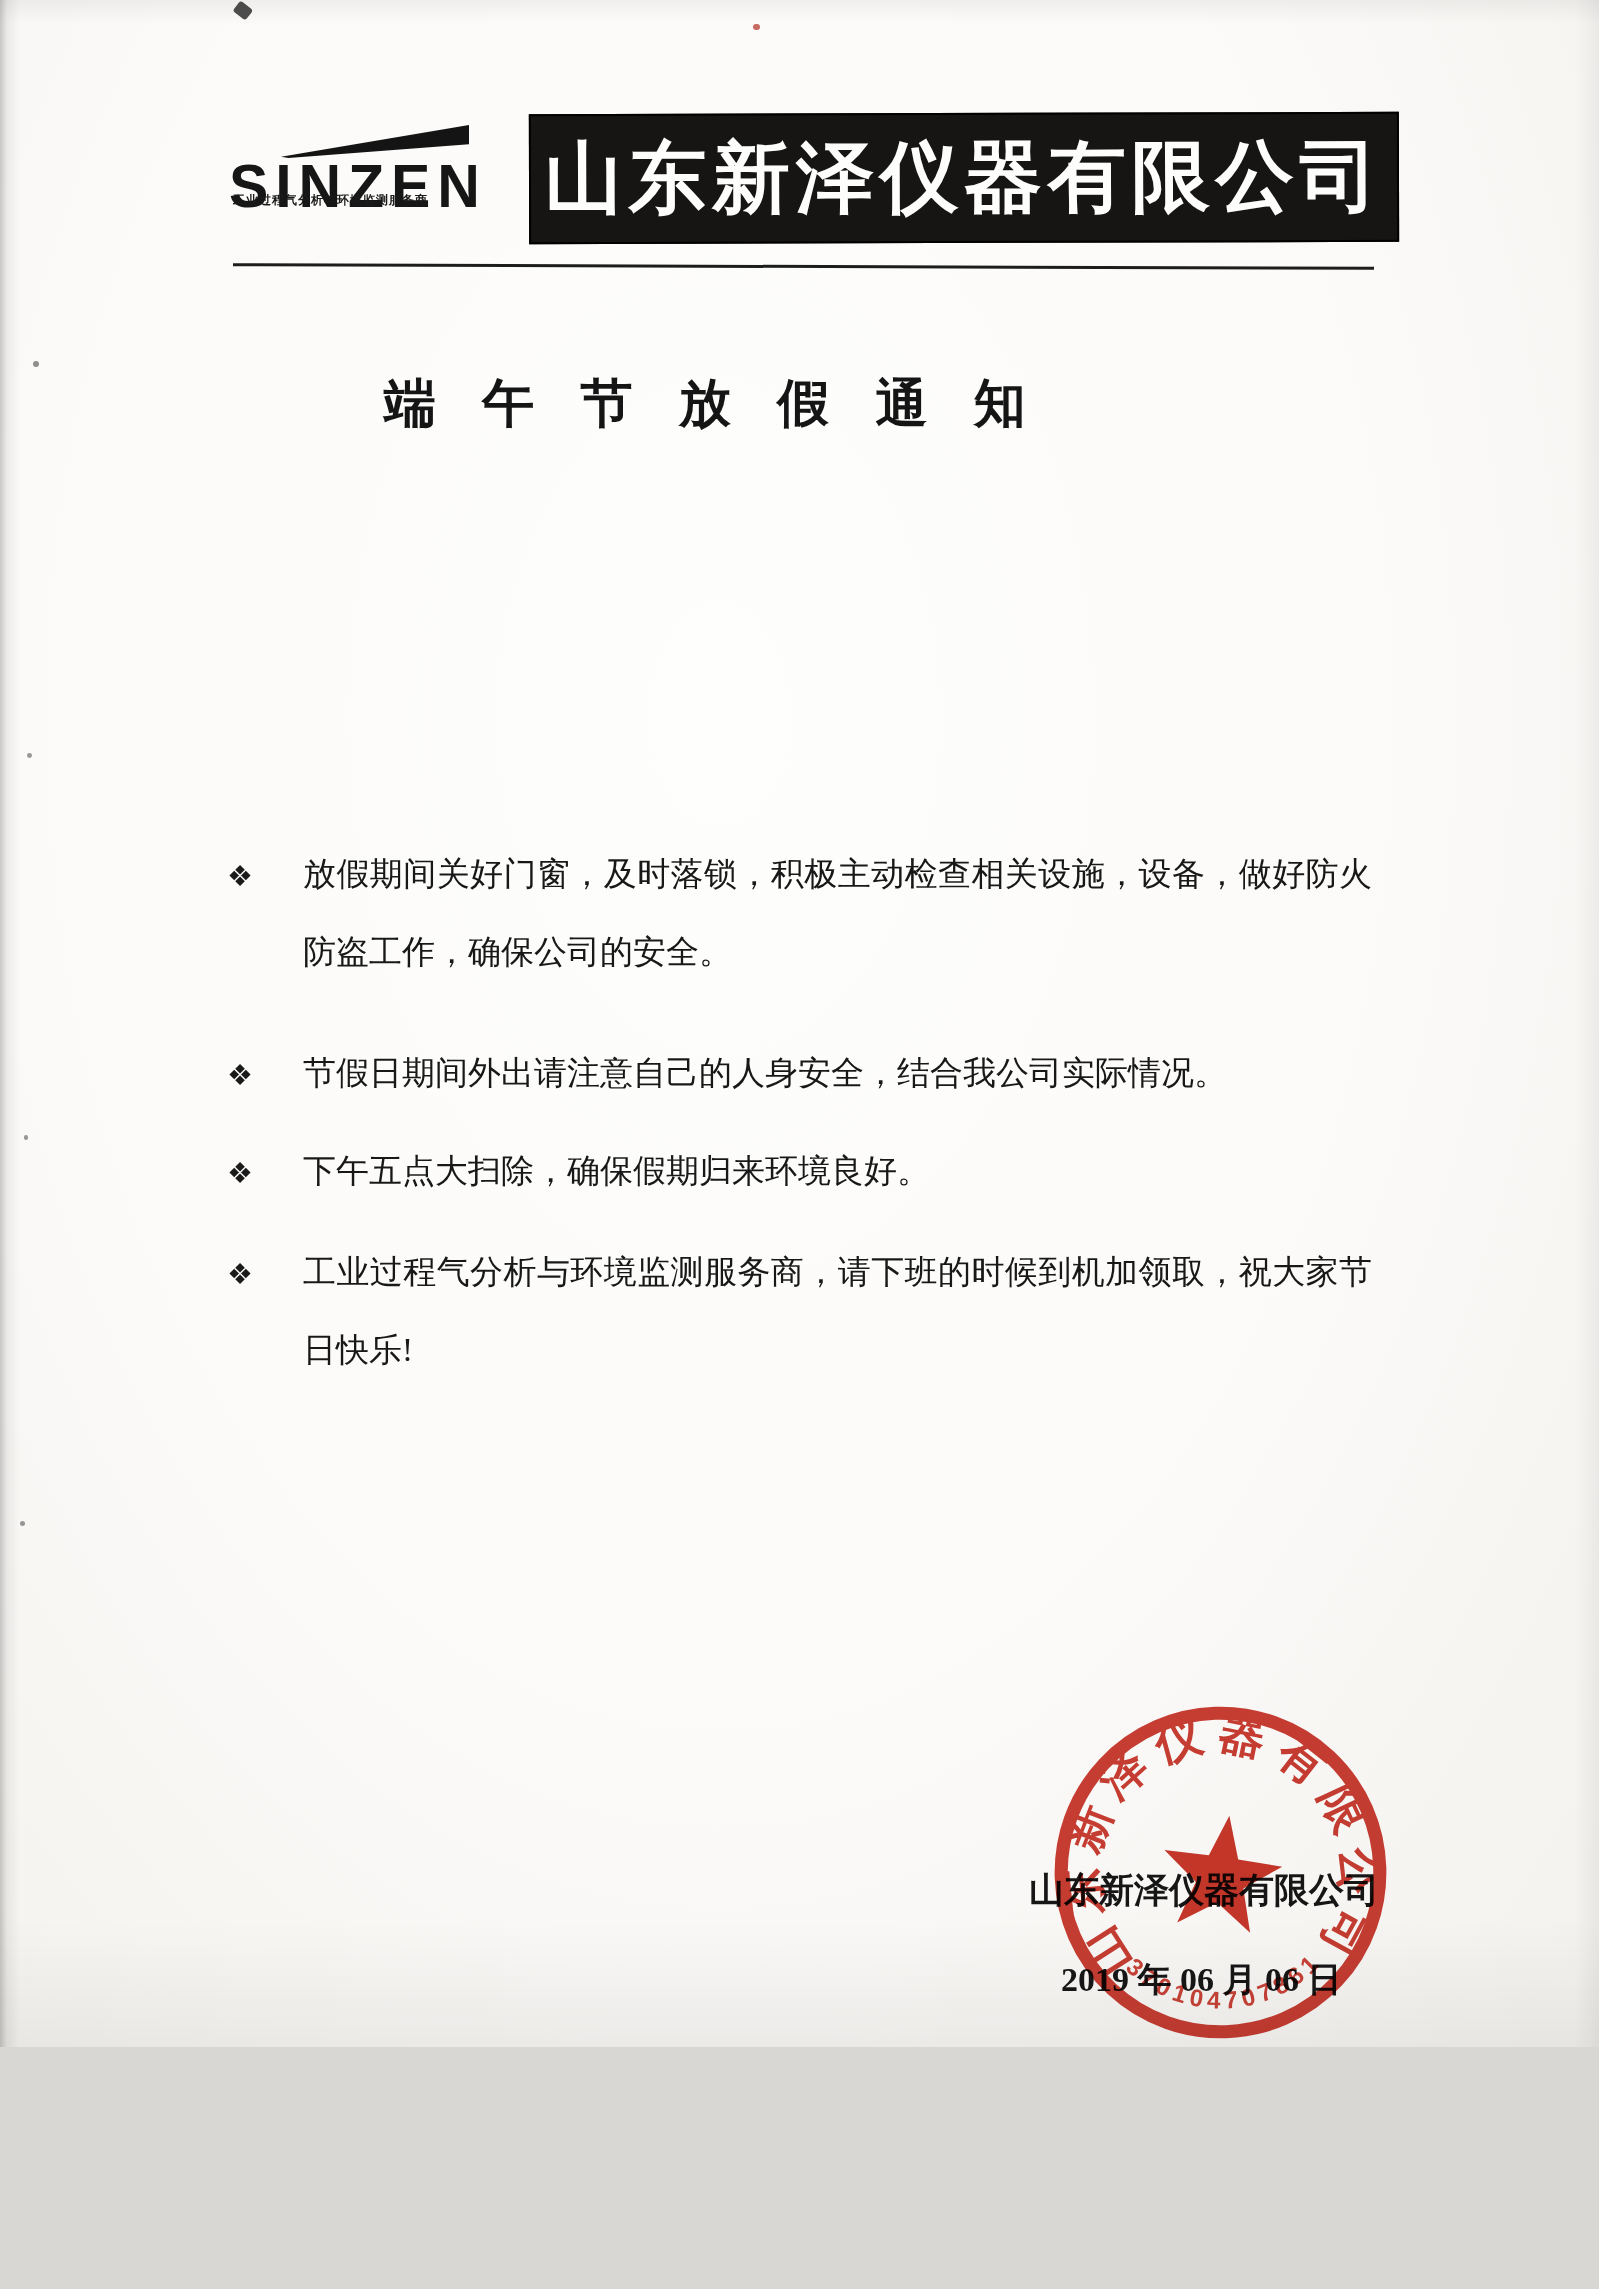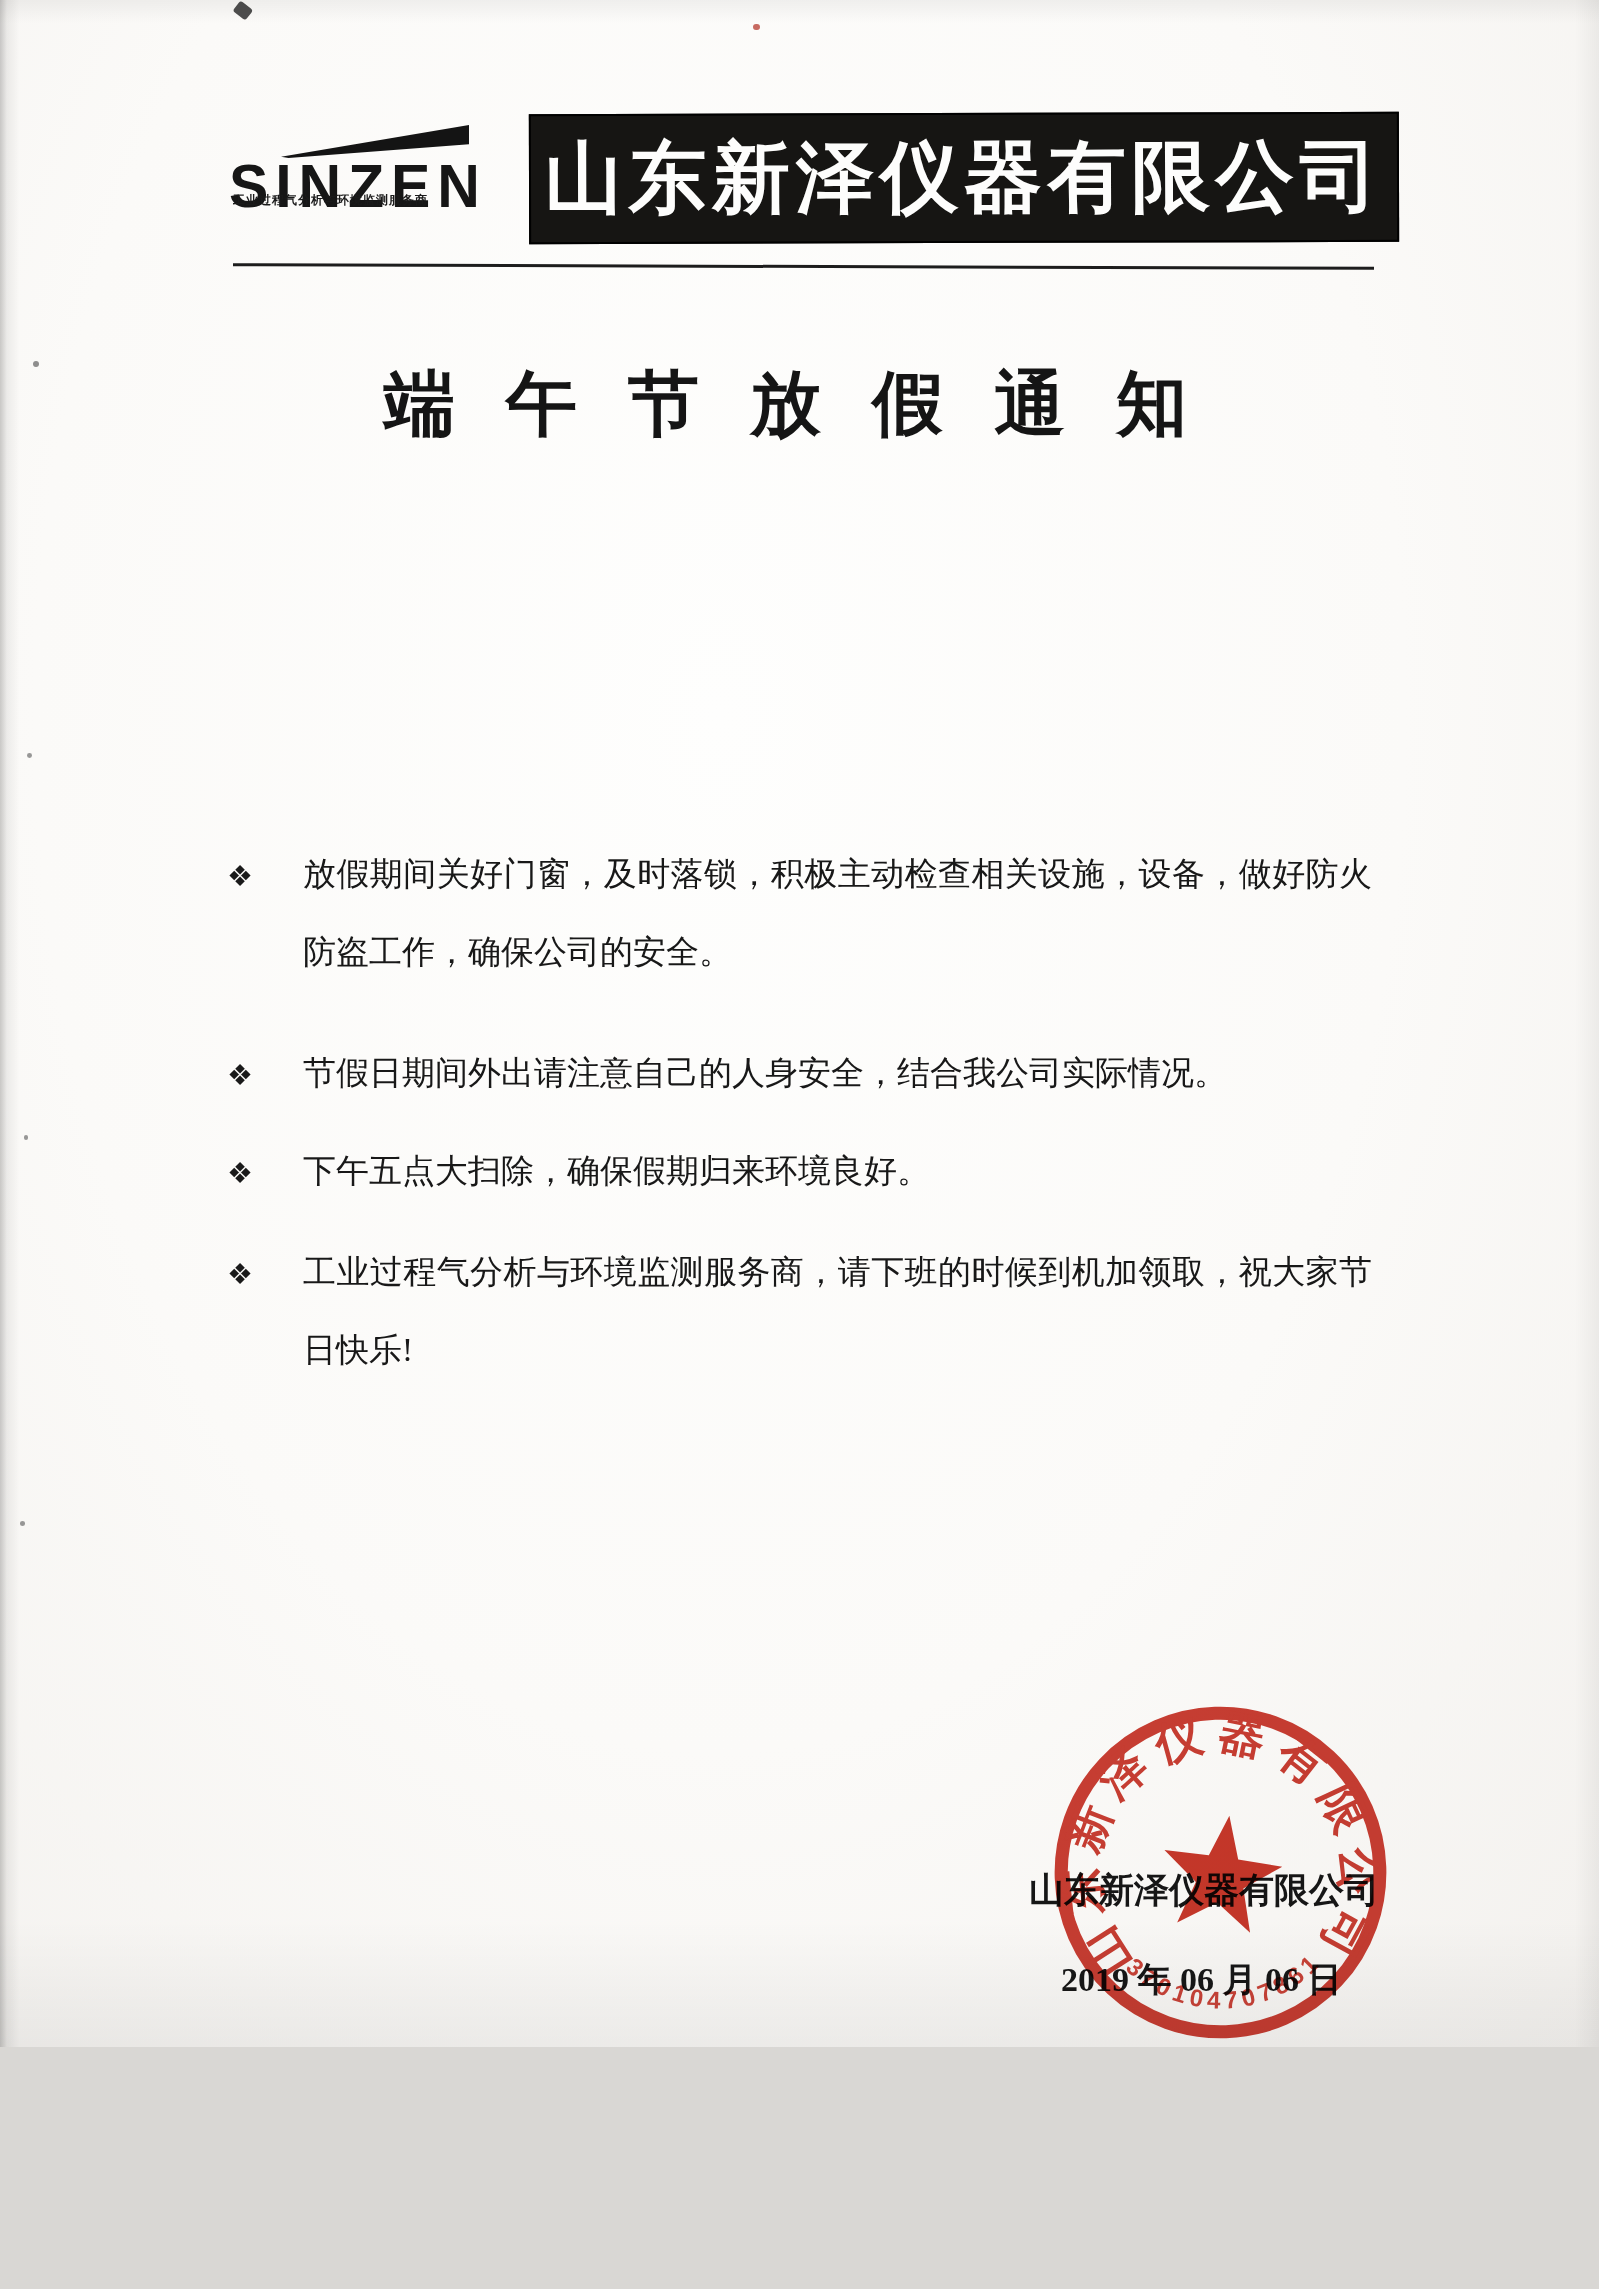--- a/index.html
+++ b/index.html
@@ -47,21 +47,21 @@
     font-family:"Liberation Sans","DejaVu Sans",sans-serif;
     font-weight:700;font-size:78px;letter-spacing:5.9px;white-space:nowrap;
   }
   .header-rule{
     position:absolute;left:233px;top:265px;width:1141px;height:2.9px;
     background:#1d1d1d;transform:rotate(0.18deg);
   }
   
   .doc-title{
     position:absolute;left:384px;top:365px;margin:0;
-    font-size:71px;line-height:78px;font-weight:700;color:#151515;
+    font-size:52px;line-height:78px;font-weight:700;color:#151515;
     letter-spacing:4.9px;word-spacing:23.5px;white-space:nowrap;
   }
   
   .para{
     position:absolute;left:230px;width:1139px;margin:0;
     font-size:33px;line-height:61px;color:#181818;
     text-align:justify;
   }
   .para-1{top:534px;}
   .para-2{top:676px;text-indent:53px;}

